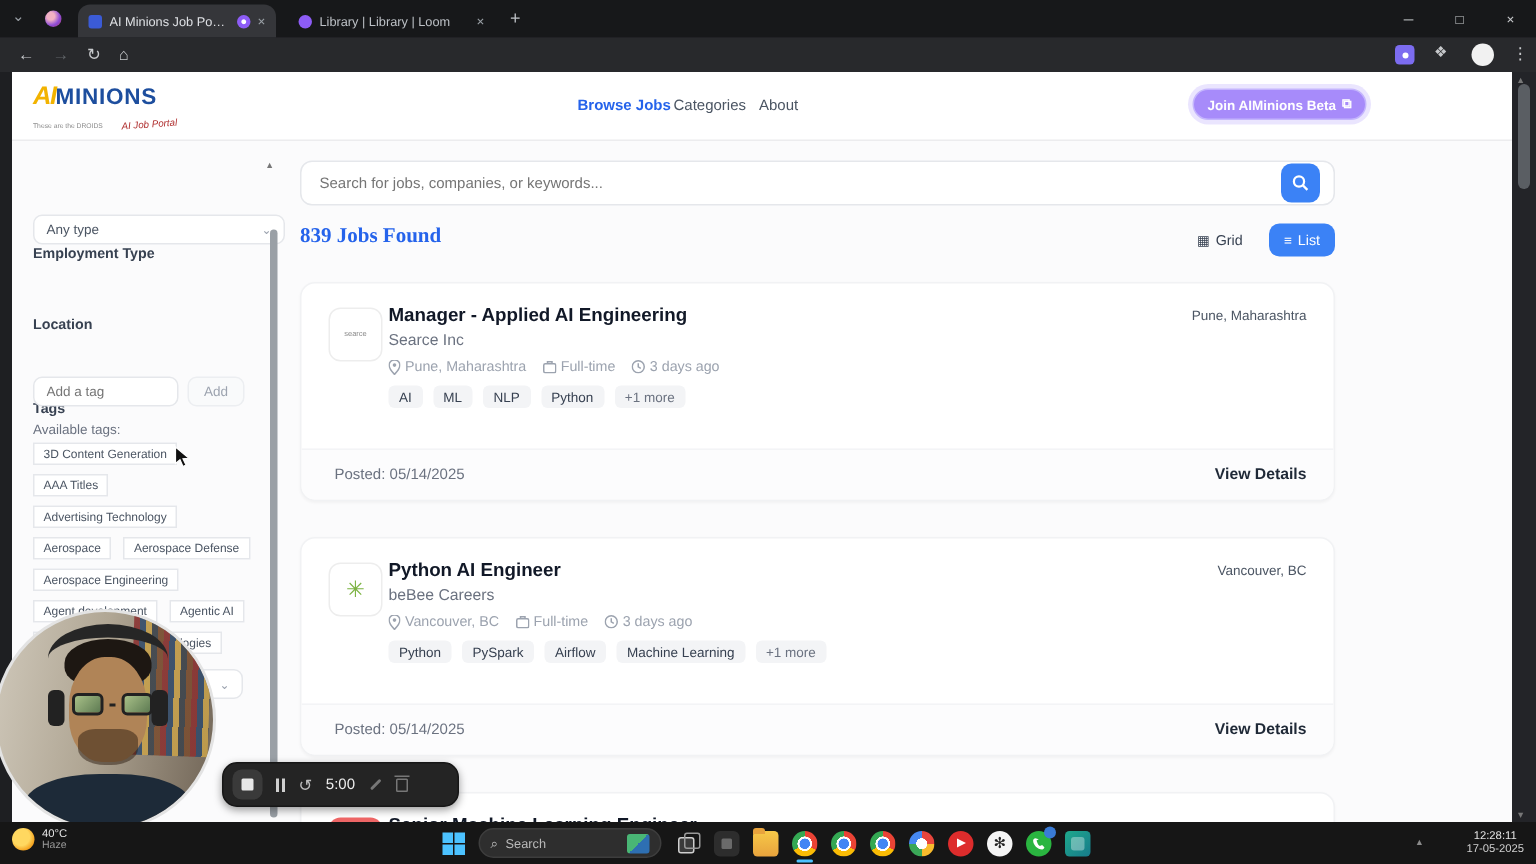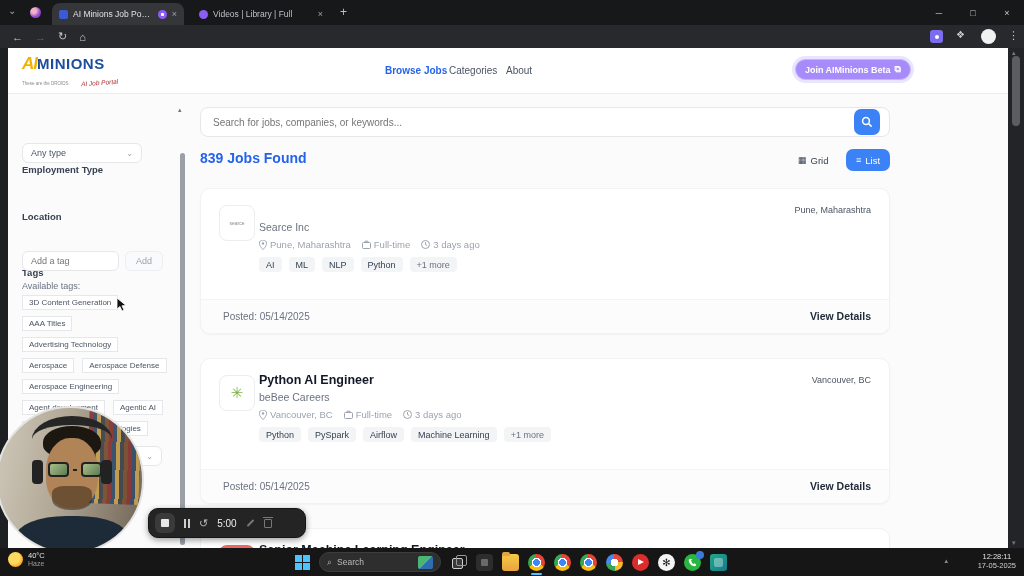--- a/index.html
+++ b/index.html
@@ -60,21 +60,21 @@
                  display:inline-block; margin-left:8px; }
   .nav-link { position:absolute; top:17px; font-size:10px; color:#4b5563; }
   .nav-link.active { color:#2563eb; font-weight:bold; }
   .beta-btn { position:absolute; left:787px; top:11px; width:116px; height:21px; background:#a78bfa;
               border:1px solid #c4b5fd; box-shadow:0 0 0 3px rgba(196,181,253,.35); border-radius:11px;
               color:#fff; font-size:9px; font-weight:bold; display:flex; align-items:center;
               justify-content:center; gap:4px; }
 
   
   .flabel { position:absolute; left:14px; font-size:9.5px; font-weight:bold; color:#374151;margin-top:36px; }
-  .fselect, .finput { position:absolute; left:14px; width:120px; height:20px; background:#fff;
+  .fselect, .finput { position:absolute; left:14px; width:168px; height:20px; background:#fff;
                       border:1px solid #e5e7eb; border-radius:6px; font-size:9px; color:#4b5563;
                       display:flex; align-items:center; padding:0 8px; }
   .fselect .chev { margin-left:auto; color:#9ca3af; font-size:8px; }
   .finput input, .searchwrap input { border:none; outline:none; width:100%; font-size:9px;
                       color:#4b5563; background:transparent; font-family:"Liberation Sans",sans-serif; }
   .addbtn { position:absolute; left:117px; top:203px; width:38px; height:20px; background:#f9fafb;
             border:1px solid #eceef1; border-radius:6px; color:#9ca3af; font-size:9px;
             display:flex; align-items:center; justify-content:center; }
   .avail-label { position:absolute; left:14px; top:233px; font-size:9px; color:#6b7280; }
   .tagcloud { position:absolute; left:14px; top:247px; width:152px; display:flex; flex-wrap:wrap;
@@ -87,21 +87,21 @@
   .sb-scroll-up { position:absolute; left:170px; top:58px; color:#777; font-size:7px; }
   .sb-scroll { position:absolute; left:172px; top:105px; width:5px; height:392px; background:#9aa0a6;
                border-radius:3px; }
 
   
   .searchwrap { position:absolute; left:192px; top:59px; width:690px; height:30px; background:#fff;
                 border:1px solid #e5e7eb; border-radius:8px; display:flex; align-items:center;
                 padding:4px 12px; }
   .searchbtn { position:absolute; left:846px; top:61px; width:26px; height:26px; background:#3b82f6;
                border-radius:7px; display:flex; align-items:center; justify-content:center; }
-  .count { position:absolute; left:192px; top:102px; font-size:14px; font-weight:bold; color:#2563eb; }
+  .count { position:absolute; left:192px; top:102px; font-size:14px; font-weight:bold; color:#2563eb;font-family:Liberation Serif, serif; }
   .gridbtn { position:absolute; left:790px; top:101px; height:22px; display:flex; align-items:center;
              gap:4px; font-size:9.5px; color:#374151; }
   .listbtn { position:absolute; left:838px; top:101px; width:44px; height:22px; background:#3b82f6;
              border-radius:7px; color:#fff; font-size:9.5px; display:flex; align-items:center;
              justify-content:center; gap:4px; }
   .gico { font-size:9px; }
 
   
   .card { position:absolute; left:192px; width:690px; height:146px; background:#fff;
           border:1px solid #f1f2f4; border-radius:10px; box-shadow:0 1px 2px rgba(0,0,0,.04);
@@ -245,21 +245,21 @@
     <div class="tabsearch">⌄</div>
     <div class="pinned-dot"></div>
     <div class="tab active">
       <span class="fav1"></span>
       <span class="title">AI Minions Job Portal | Fin</span>
       <span class="tab-loom"></span>
       <span class="tab-close">×</span>
     </div>
     <div class="tab inactive">
       <span class="fav2"></span>
-      <span class="title">Videos | Library | Full</span>
+      <span class="title">Library | Library | Loom</span>
       <span class="tab-close">×</span>
     </div>
     <div class="newtab">+</div>
     <div class="wincontrols">
       <div class="winbtn">─</div>
       <div class="winbtn">□</div>
       <div class="winbtn">×</div>
     </div>
   </div>
 
@@ -339,20 +339,21 @@
     </div>
     <div class="listbtn">
       <span class="gico">≡</span>
       <span>List</span>
     </div>
 
     <div class="card card1">
       <div class="clogo">
         <span class="clogo-txt">searce</span>
       </div>
+      <div class="ctitle">Manager - Applied AI Engineering</div>
       <div class="ccompany">Searce Inc</div>
       <div class="cmeta">
         <span class="m">
             <svg width="8" height="10" viewBox="0 0 8 10">
               <path d="M4 0C1.8 0 .4 1.6.4 3.4.4 6 4 9.6 4 9.6S7.6 6 7.6 3.4C7.6 1.6 6.2 0 4 0z" fill="none" stroke="#9ca3af"></path>
               <circle cx="4" cy="3.4" r="1.2" fill="#9ca3af"></circle>
             </svg>
             <span>Pune, Maharashtra</span>
           </span>
         <span class="m">

